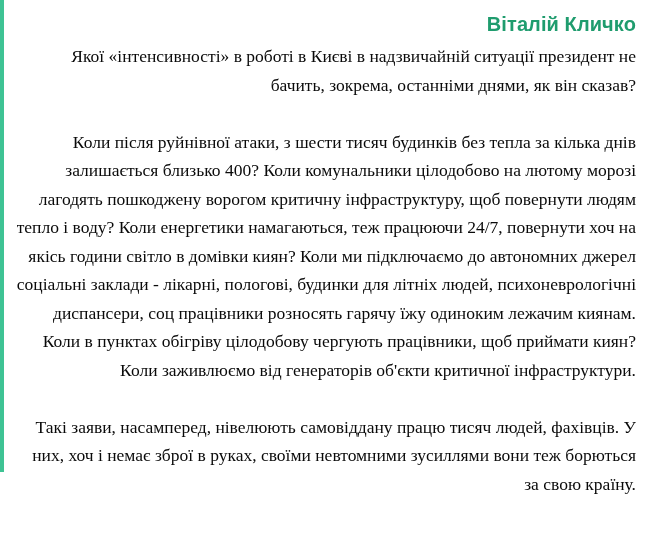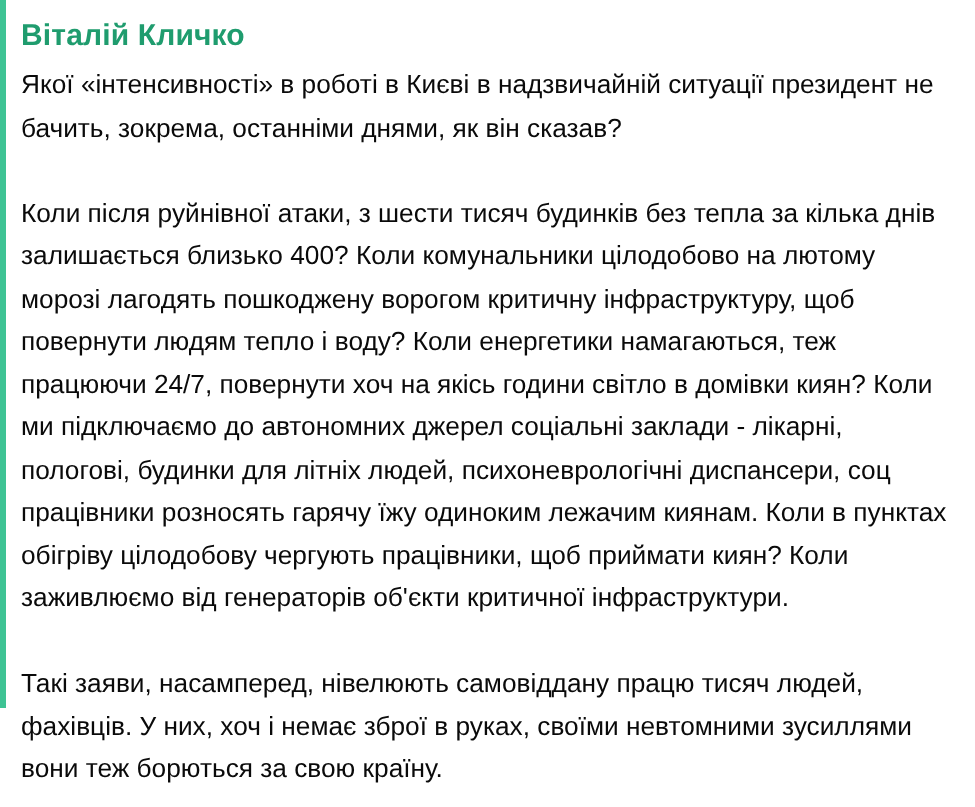--- a/index.html
+++ b/index.html
@@ -13,20 +13,21 @@
     font-family: "Liberation Sans", sans-serif;
     overflow: hidden;
   }
   .message-bubble {
     position: relative;
     width: 650px;
     height: 472px;
     box-sizing: border-box;
     background: #ffffff;
     padding: 12px 14px 0 14px;
+    text-align: right;
   }
   .accent-bar {
     position: absolute;
     left: 0;
     top: 0;
     bottom: 0;
     width: 4px;
     background: #3ec394;
   }
   .author-name {
@@ -37,20 +38,21 @@
     margin: 0 0 6px 0;
     letter-spacing: 0.1px;
   }
   .body-text {
     color: #0a0a0a;
     font-size: 17.5px;
     line-height: 28.5px;
     white-space: pre-wrap;
     word-wrap: break-word;
     margin: 0;
+    font-family: Liberation Serif, serif;
   }
 </style>
 </head>
 <body>
 
 <div class="message-bubble">
   <div class="accent-bar" style="background: rgb(62, 195, 148);"></div>
   <div class="author-name" style="color: rgb(31, 156, 110);">Віталій Кличко</div>
   <div class="body-text">Якої «інтенсивності» в роботі в Києві в надзвичайній ситуації президент не бачить, зокрема, останніми днями, як він сказав?
 

